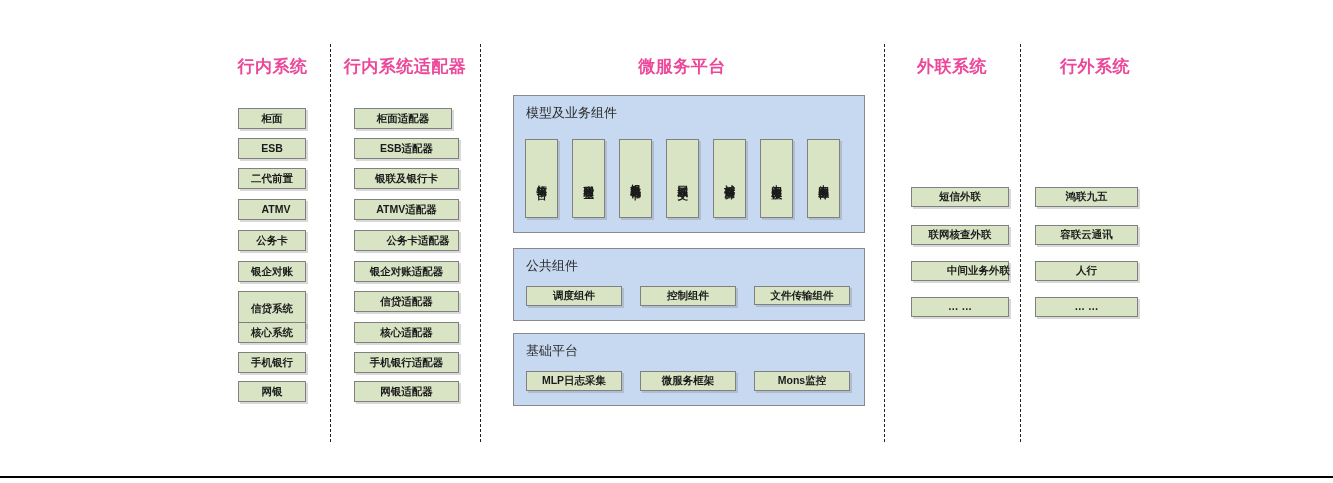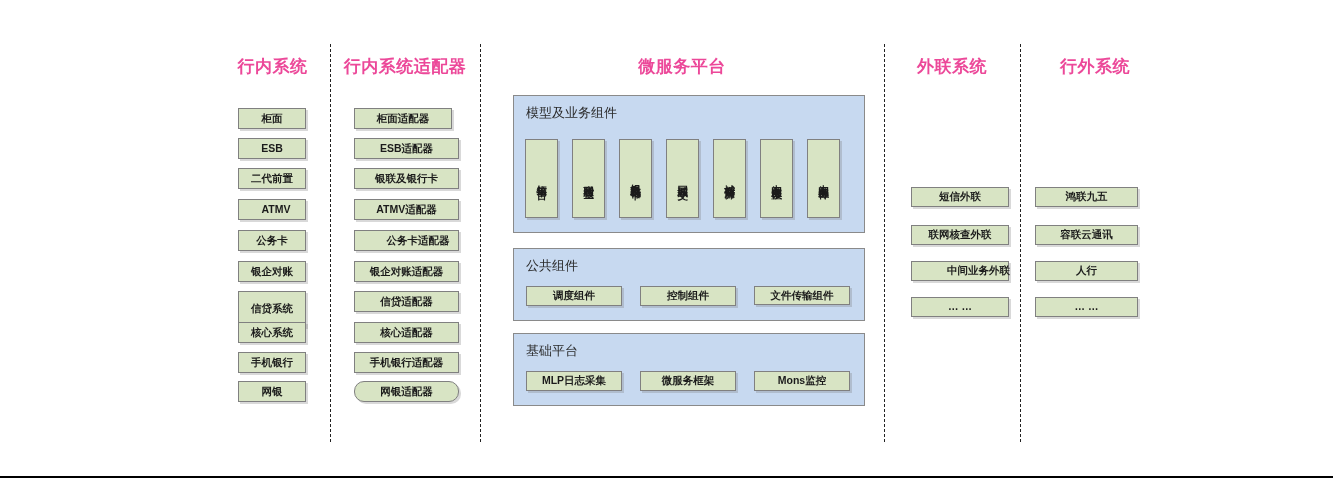--- a/index.html
+++ b/index.html
@@ -123,21 +123,21 @@
 
   <div class="node" style="left:354px; top:108px; width:98px; height:21px;text-align:right;">柜面适配器</div>
   <div class="node" style="left:354px; top:138px; width:105px; height:21px;">ESB适配器</div>
   <div class="node" style="left:354px; top:168px; width:105px; height:21px;">银联及银行卡</div>
   <div class="node" style="left:354px; top:199px; width:105px; height:21px;">ATMV适配器</div>
   <div class="node" style="left:354px; top:230px; width:105px; height:21px;padding-left:23px;">公务卡适配器</div>
   <div class="node" style="left:354px; top:261px; width:105px; height:21px;">银企对账适配器</div>
   <div class="node" style="left:354px; top:291px; width:105px; height:21px;">信贷适配器</div>
   <div class="node" style="left:354px; top:322px; width:105px; height:21px;">核心适配器</div>
   <div class="node" style="left:354px; top:352px; width:105px; height:21px;">手机银行适配器</div>
-  <div class="node" style="left:354px; top:381px; width:105px; height:21px;border-radius:10px;">网银适配器</div>
+  <div class="node" style="left:354px; top:381px; width:105px; height:21px;">网银适配器</div>
 
   <div class="panel" style="left:513px; top:95px; width:352px; height:138px;">
     <div class="panel-title">模型及业务组件</div>
   </div>
   <div class="node vert" style="left:525px; top:139px; width:33px; height:79px;">短信平台</div>
   <div class="node vert" style="left:572px; top:139px; width:33px; height:79px;">联网核查</div>
   <div class="node vert" style="left:619px; top:139px; width:33px; height:79px;">银联及银行卡</div>
   <div class="node vert" style="left:666px; top:139px; width:33px; height:79px;">同城票交</div>
   <div class="node vert" style="left:713px; top:139px; width:33px; height:79px;">城商行清算</div>
   <div class="node vert" style="left:760px; top:139px; width:33px; height:79px;">中间业务模型</div>

